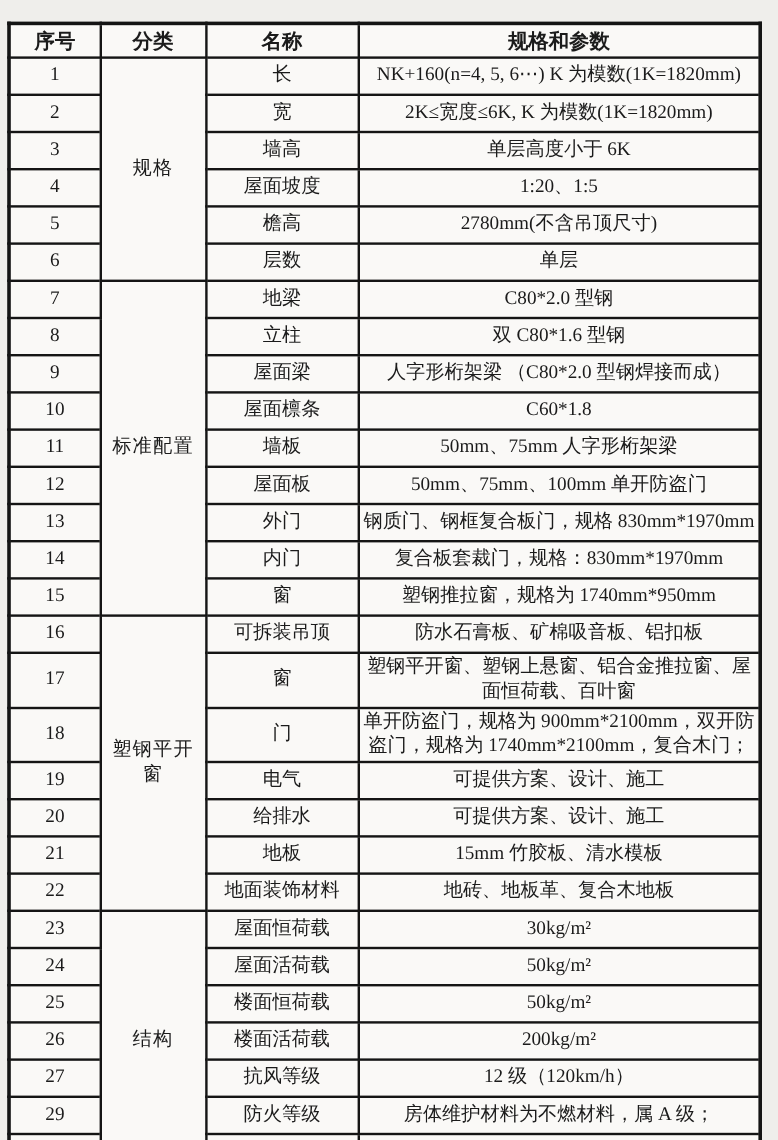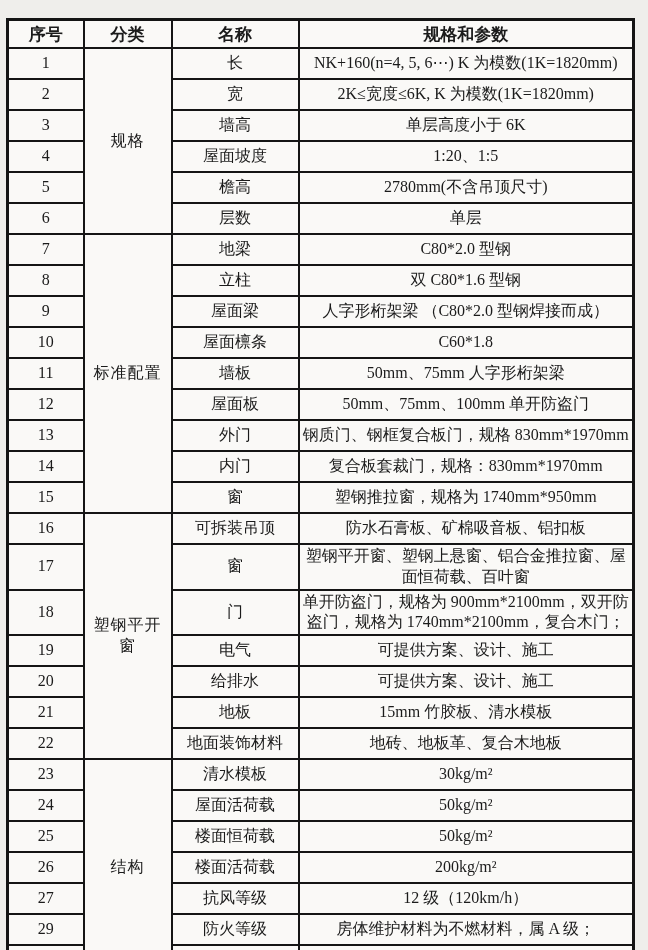--- a/index.html
+++ b/index.html
@@ -189,21 +189,21 @@
           <td class="spec-val">15mm 竹胶板、清水模板</td>
         </tr>
         <tr>
           <td class="num">22</td>
           <td class="item-name">地面装饰材料</td>
           <td class="spec-val">地砖、地板革、复合木地板</td>
         </tr>
         <tr>
           <td class="num">23</td>
           <td class="cat" rowspan="7">结构</td>
-          <td class="item-name">清水模板</td>
+          <td class="item-name">屋面恒荷载</td>
           <td class="spec-val">30kg/m²</td>
         </tr>
         <tr>
           <td class="num">24</td>
           <td class="item-name">屋面活荷载</td>
           <td class="spec-val">50kg/m²</td>
         </tr>
         <tr>
           <td class="num">25</td>
           <td class="item-name">楼面恒荷载</td>

